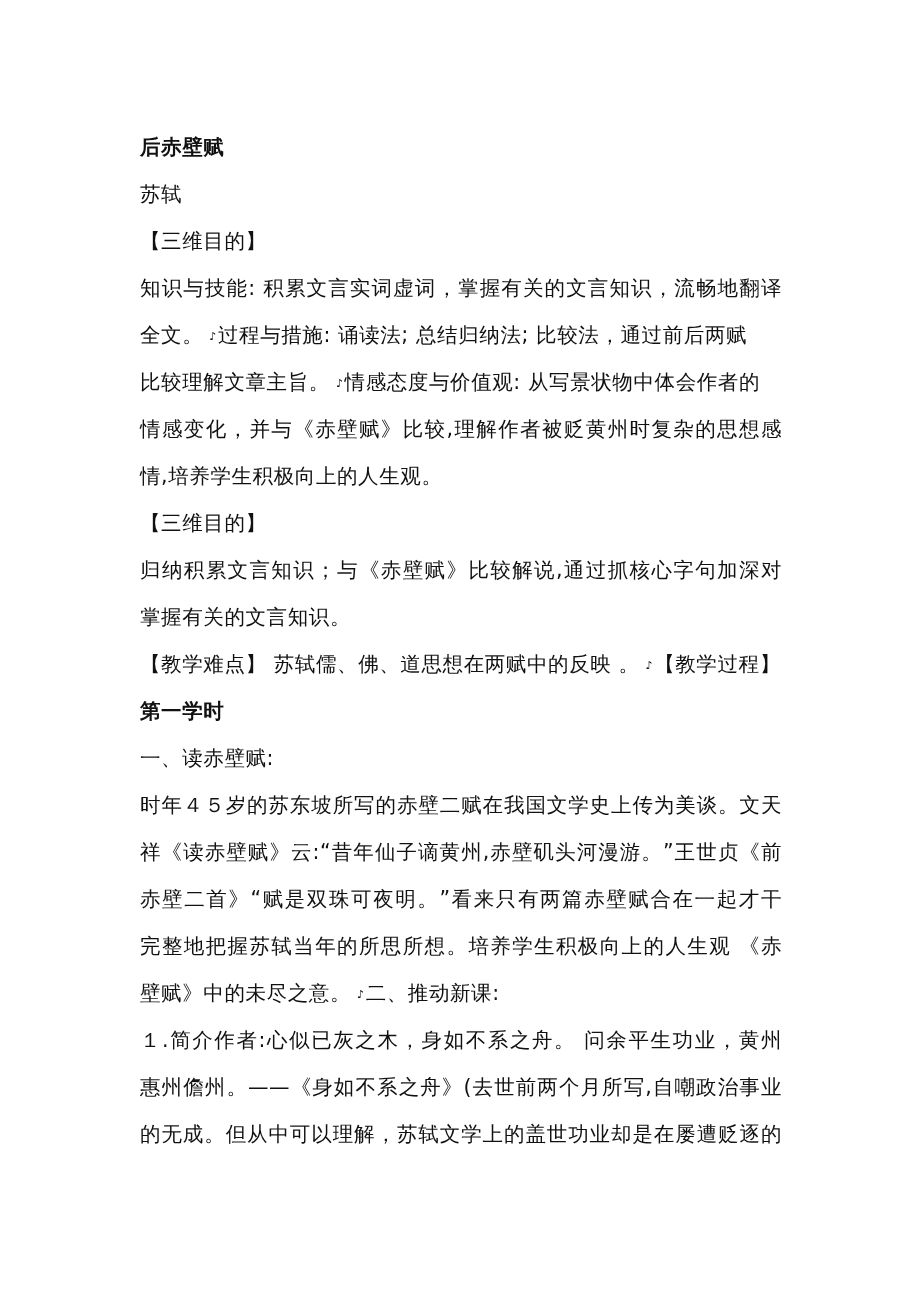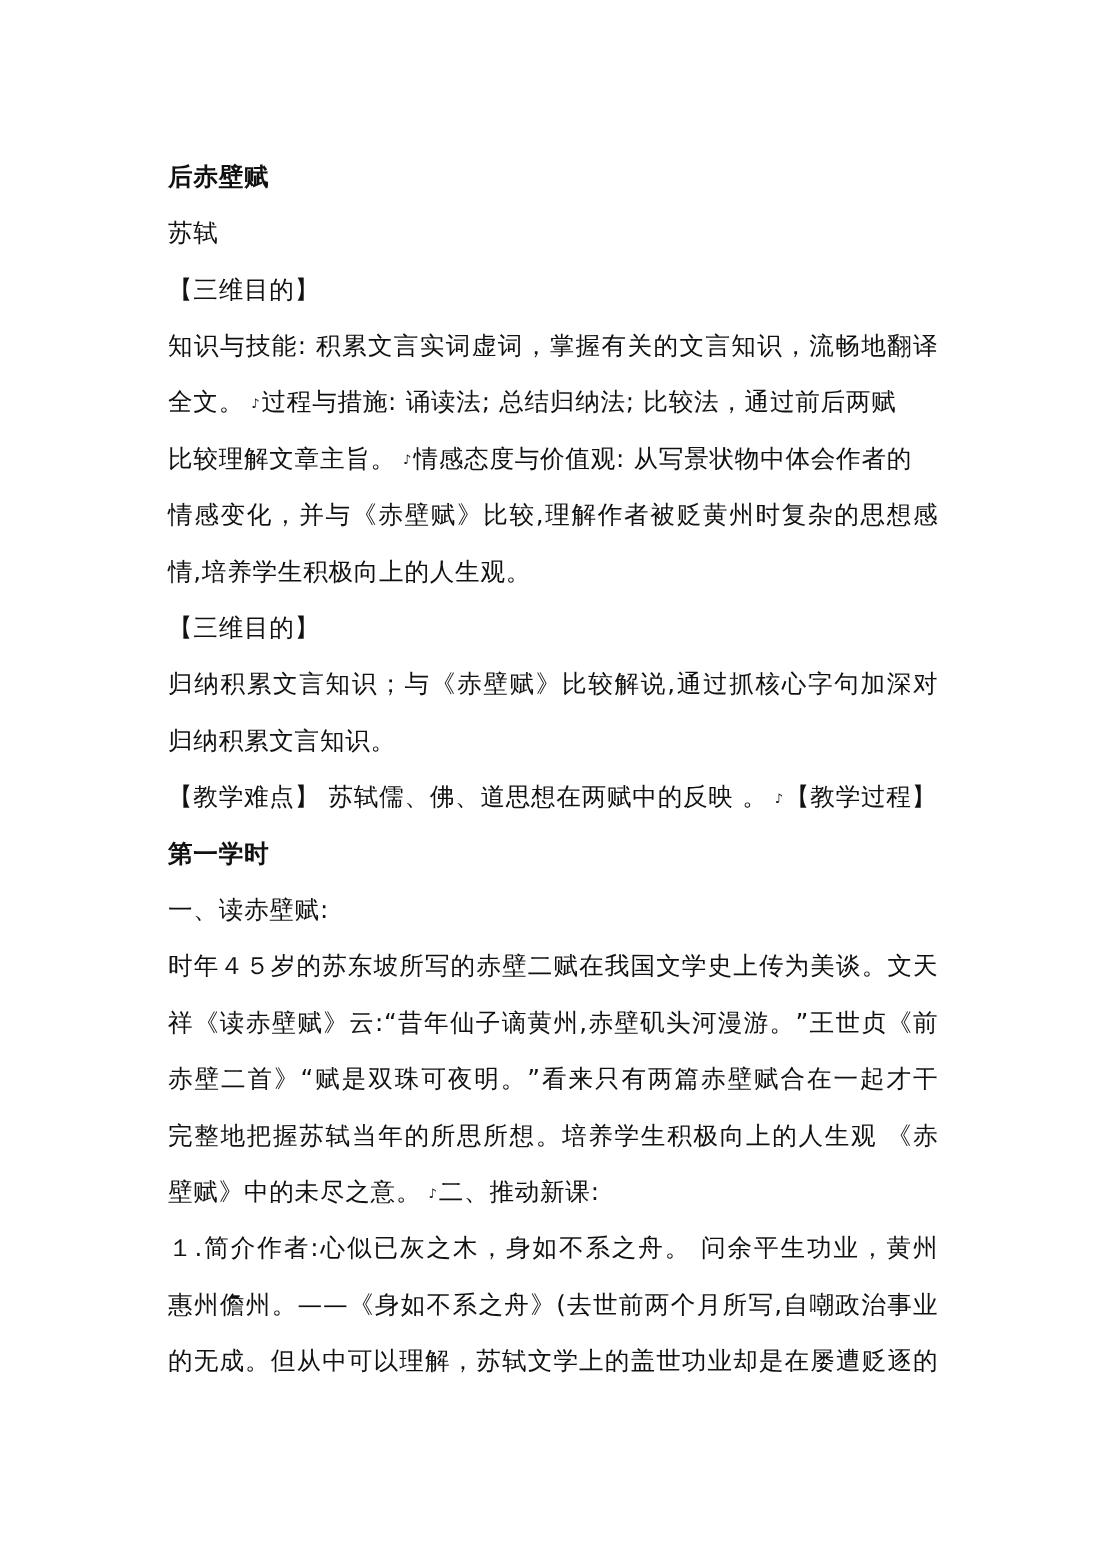--- a/index.html
+++ b/index.html
@@ -59,21 +59,21 @@
     <span>全文。</span><span class="mark">♪</span><span>过程与措施: 诵读法; 总结归纳法; 比较法，通过前后两赋</span>
   </div>
   <div class="line">
     <span>比较理解文章主旨。</span><span class="mark">♪</span><span>情感态度与价值观: 从写景状物中体会作者的</span>
   </div>
   <div class="line justify">情感变化，并与《赤壁赋》比较,理解作者被贬黄州时复杂的思想感</div>
   <div class="line">情,培养学生积极向上的人生观。</div>
 
   <div class="line">【三维目的】</div>
   <div class="line justify">归纳积累文言知识；与《赤壁赋》比较解说,通过抓核心字句加深对</div>
-  <div class="line">归纳积累文言知识。</div>
+  <div class="line">掌握有关的文言知识。</div>
 
   <div class="line">
     <span>【教学难点】</span><span> 苏轼儒、佛、道思想在两赋中的反映 。</span><span class="mark">♪</span><span>【教学过程】</span>
   </div>
 
   <div class="line center bold">第一学时</div>
 
   <div class="line">一、读赤壁赋:</div>
   <div class="line justify">时年４５岁的苏东坡所写的赤壁二赋在我国文学史上传为美谈。文天</div>
   <div class="line justify">祥《读赤壁赋》云:“昔年仙子谪黄州,赤壁矶头河漫游。”王世贞《前</div>

